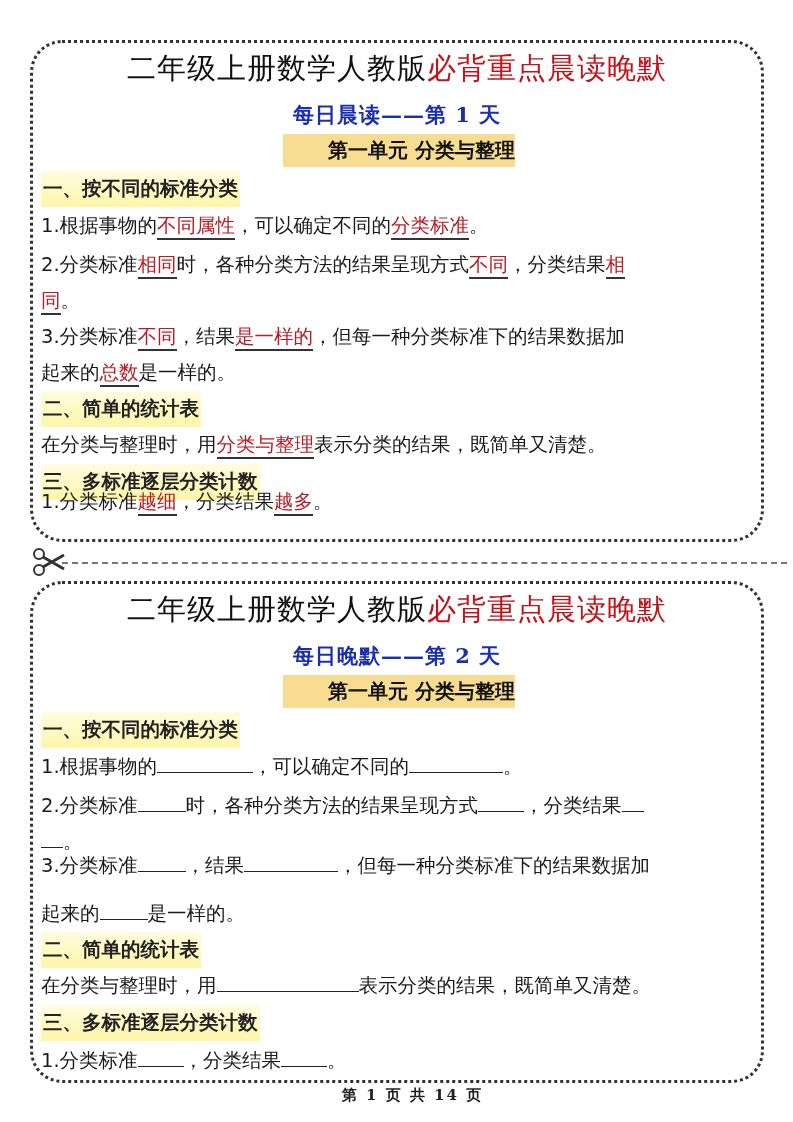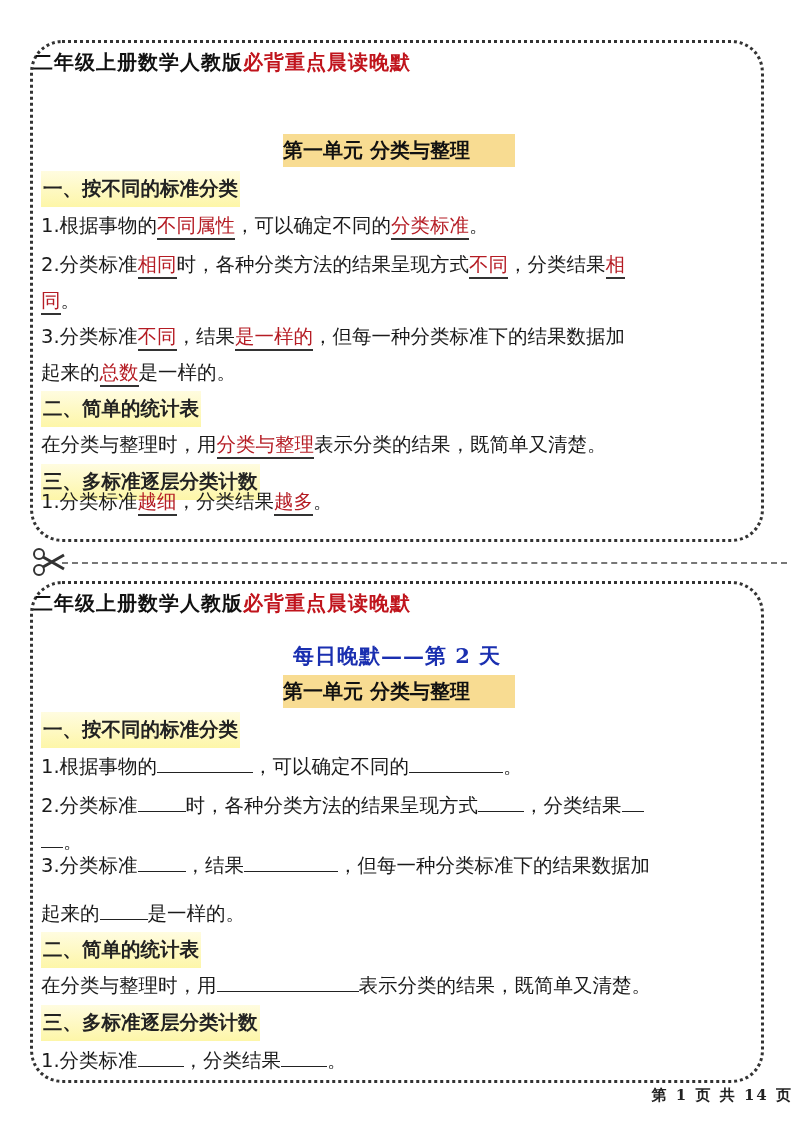--- a/index.html
+++ b/index.html
@@ -2,50 +2,51 @@
 <html><head>
 <meta charset="utf-8">
 <style>
   html, body { margin:0; padding:0; background:#ffffff; }
   body { width:793px; height:1122px; position:relative; overflow:hidden;
          font-family:"DejaVu Sans","Liberation Sans",sans-serif; color:#1a1a1a; }
   .card { position:absolute; left:30px; width:734px; border:3px dotted #333;
           border-radius:32px; box-sizing:border-box; }
   #card-morning { top:40px; height:502px; }
   #card-evening { top:581px; height:502px; }
-  .title { position:absolute; left:0; right:0; top:6px; 
-           font-family:"DejaVu Serif","Liberation Serif",serif; font-weight:bold;
-           font-size:20px; letter-spacing:1px; white-space:nowrap; }
+  .title { position:absolute; left:0; right:0; top:6px; text-align:center;
+           font-family:"DejaVu Serif","Liberation Serif",serif; font-weight:normal;
+           font-size:29px; letter-spacing:1px; white-space:nowrap; }
   .title .black { color:#111; }
   .title .red { color:#c0141c; }
   .subtitle { position:absolute; left:0; right:0; top:58px; text-align:center;
               font-family:"DejaVu Serif","Liberation Serif",serif; font-size:21px;
               color:#1a2fb0; font-weight:bold; letter-spacing:1px; }
   .unit { position:absolute; top:91px; left:250px; width:232px; height:33px;
-          background:#f8dc92; text-align:left; line-height:33px;
+          background:#f8dc92; text-align:right; line-height:33px;
           font-family:"DejaVu Serif","Liberation Serif",serif; font-weight:bold;
           font-size:20px; color:#111; }
   .lines { position:absolute; left:8px; right:6px; top:128px; }
   .line { position:absolute; left:0; right:0; height:36px; line-height:36px;
           font-size:19.5px; white-space:nowrap; }
   .hd { display:inline-block; background:linear-gradient(#fffce0,#fdf6a8);
         padding:0 2px; font-weight:bold; color:#222; }
   .ans { color:#b51c24; border-bottom:2px solid #333; padding-bottom:1px;text-align:center; }
   .blank { display:inline-block; border-bottom:1.5px solid #222; height:22px; vertical-align:baseline; }
   .cut { position:absolute; top:562px; left:62px; right:6px; border-top:2px dashed #777; }
   .scissors { position:absolute; left:32px; top:547px; width:34px; height:30px; }
-  .footer { position:absolute; top:1086px; left:0; right:0; text-align:right;
+  .footer { position:absolute; top:1086px; left:0; right:0; text-align:center;
             font-family:"DejaVu Serif","Liberation Serif",serif; font-weight:bold;
             font-size:15px; color:#222; letter-spacing:2px;margin-left:32px; }
 </style>
 </head>
 <body>
 
 <div class="card" id="card-morning">
   <div class="title"><span class="black">二年级上册数学人教版</span><span class="red">必背重点晨读晚默</span></div>
+  <div class="subtitle">每日晨读——第 1 天</div>
   <div class="unit">第一单元  分类与整理</div>
   <div class="lines">
     <div class="line" style="top:0px"><span class="hd">一、按不同的标准分类</span></div>
     <div class="line" style="top:37px"><span>1.根据事物的</span><span class="ans">不同属性</span><span>，可以确定不同的</span><span class="ans">分类标准</span><span>。</span></div>
     <div class="line" style="top:76px"><span>2.分类标准</span><span class="ans">相同</span><span>时，各种分类方法的结果呈现方式</span><span class="ans">不同</span><span>，分类结果</span><span class="ans">相</span></div>
     <div class="line" style="top:112px"><span class="ans">同</span><span>。</span></div>
     <div class="line" style="top:148px"><span>3.分类标准</span><span class="ans">不同</span><span>，结果</span><span class="ans">是一样的</span><span>，但每一种分类标准下的结果数据加</span></div>
     <div class="line" style="top:184px"><span>起来的</span><span class="ans">总数</span><span>是一样的。</span></div>
     <div class="line" style="top:220px"><span class="hd">二、简单的统计表</span></div>
     <div class="line" style="top:256px"><span>在分类与整理时，用</span><span class="ans">分类与整理</span><span>表示分类的结果，既简单又清楚。</span></div>

